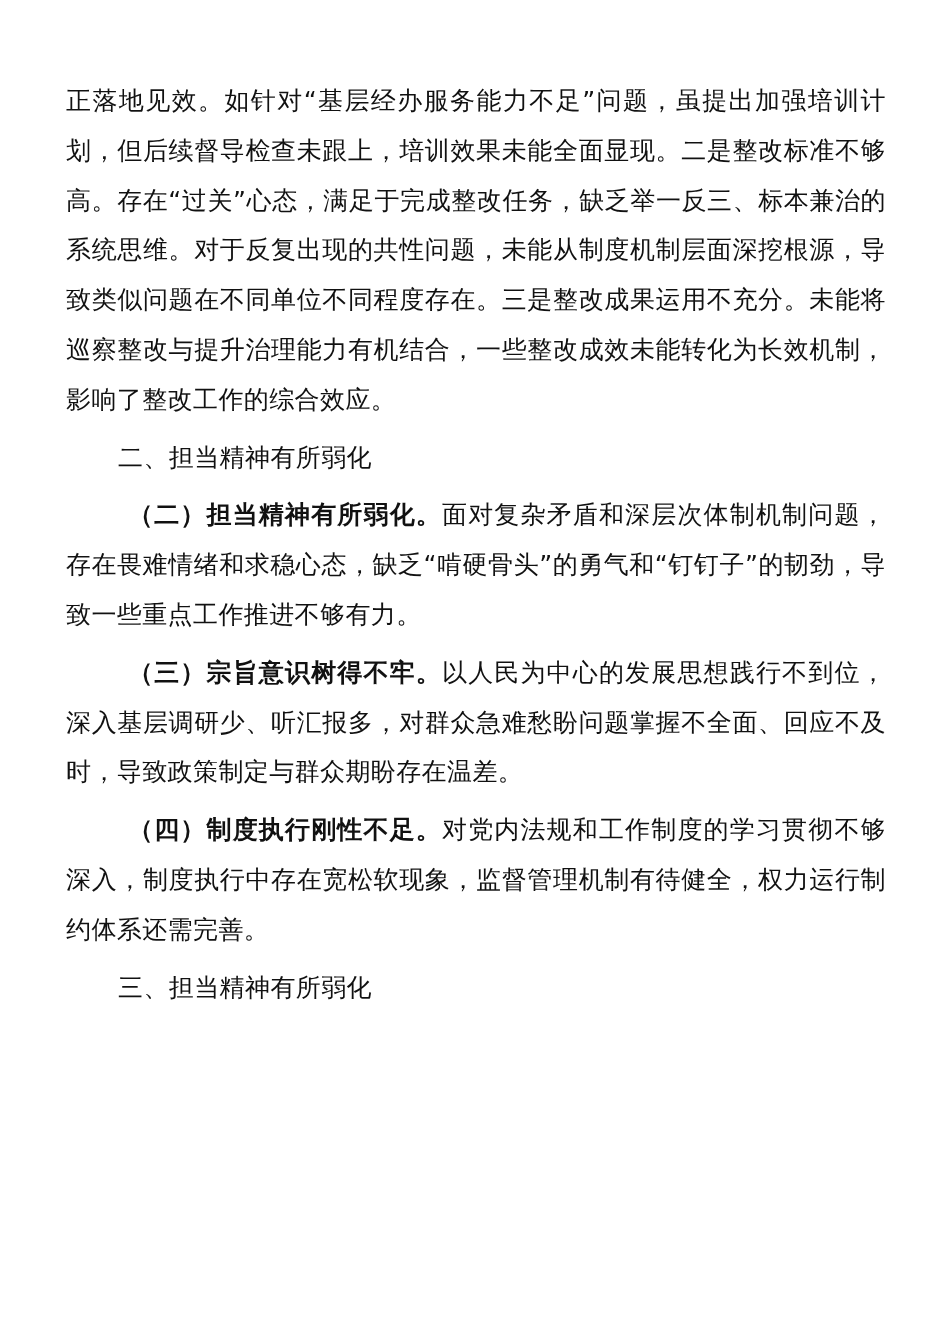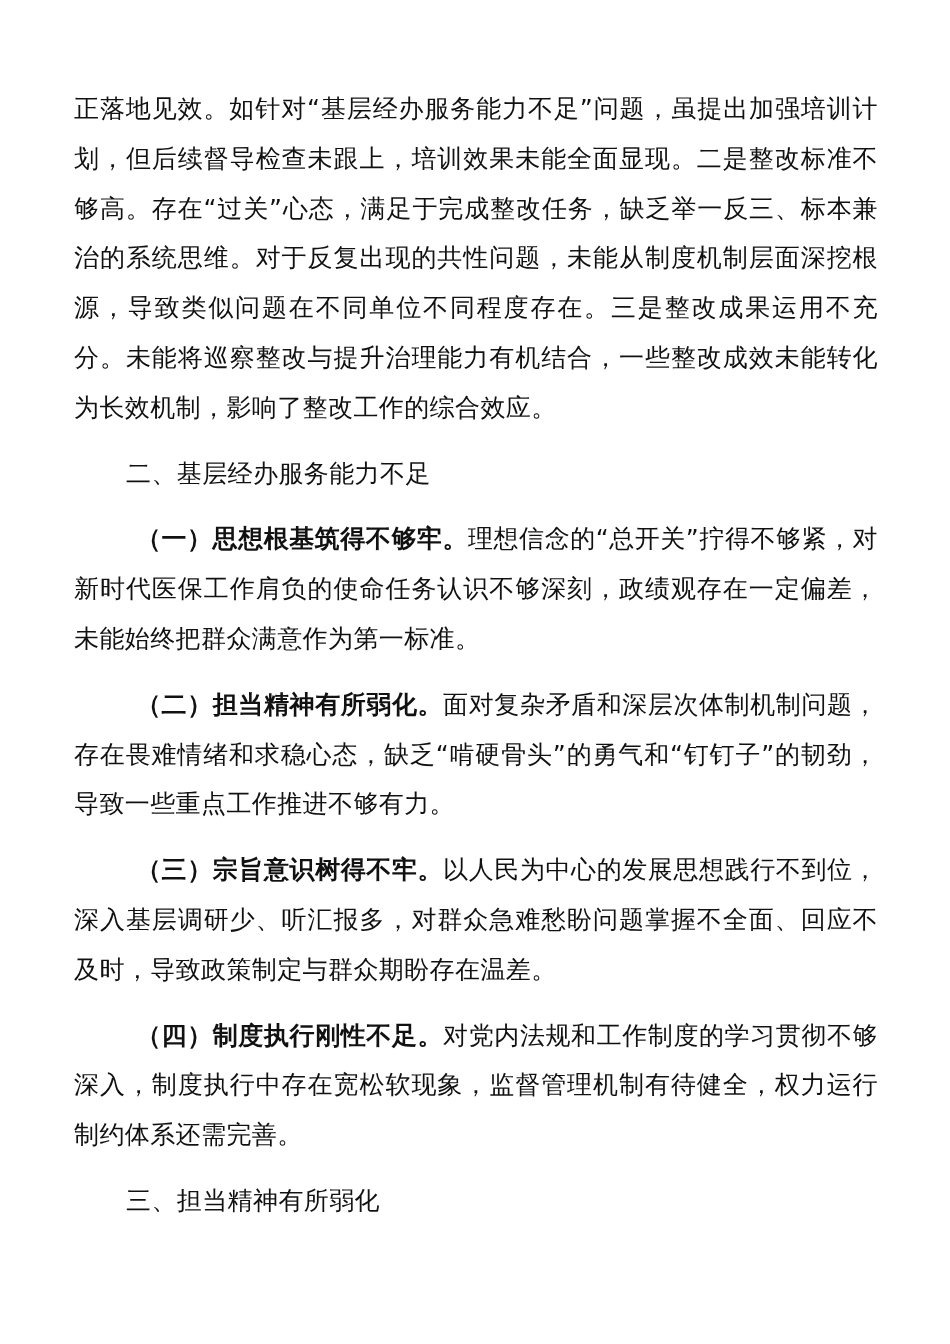--- a/index.html
+++ b/index.html
@@ -3,34 +3,33 @@
 <meta charset="utf-8">
 <style>
   html, body { margin: 0; padding: 0; background: #ffffff; }
   body { width: 950px; height: 1344px; overflow: hidden; position: relative; }
   .page {
     position: absolute; left: 58px; top: 68px; width: 836px;
     font-family: "DejaVu Sans", "Liberation Sans", sans-serif;
     font-size: 25px; line-height: 49.8px; color: #111111;
     letter-spacing: 0.4px;
   }
-  .p { margin: 16px; text-align: justify; text-align-last: left; }
+  .p { margin: 8px; text-align: justify; text-align-last: left; }
   .indent-bold { text-indent: 62px; }
   .heading { text-indent: 52px; }
   .b { font-weight: bold; }
 </style>
 </head>
 <body>
 
 <div class="page">
   <p class="p">正落地见效。如针对“基层经办服务能力不足”问题，虽提出加强培训计划，但后续督导检查未跟上，培训效果未能全面显现。二是整改标准不够高。存在“过关”心态，满足于完成整改任务，缺乏举一反三、标本兼治的系统思维。对于反复出现的共性问题，未能从制度机制层面深挖根源，导致类似问题在不同单位不同程度存在。三是整改成果运用不充分。未能将巡察整改与提升治理能力有机结合，一些整改成效未能转化为长效机制，影响了整改工作的综合效应。</p>
 
-  <p class="p heading">二、基层经办服务能力不足</p>
+  <p class="p heading">二、担当精神有所弱化</p>
 
-  <p class="p indent-bold"><span class="b">（一）思想根基筑得不够牢。</span><span>理想信念的“总开关”拧得不够紧，对新时代医保工作肩负的使命任务认识不够深刻，政绩观存在一定偏差，未能始终把群众满意作为第一标准。</span></p>
 
   <p class="p indent-bold"><span class="b">（二）担当精神有所弱化。</span><span>面对复杂矛盾和深层次体制机制问题，存在畏难情绪和求稳心态，缺乏“啃硬骨头”的勇气和“钉钉子”的韧劲，导致一些重点工作推进不够有力。</span></p>
 
   <p class="p indent-bold"><span class="b">（三）宗旨意识树得不牢。</span><span>以人民为中心的发展思想践行不到位，深入基层调研少、听汇报多，对群众急难愁盼问题掌握不全面、回应不及时，导致政策制定与群众期盼存在温差。</span></p>
 
   <p class="p indent-bold"><span class="b">（四）制度执行刚性不足。</span><span>对党内法规和工作制度的学习贯彻不够深入，制度执行中存在宽松软现象，监督管理机制有待健全，权力运行制约体系还需完善。</span></p>
 
   <p class="p heading">三、担当精神有所弱化</p>
 
 </div>

